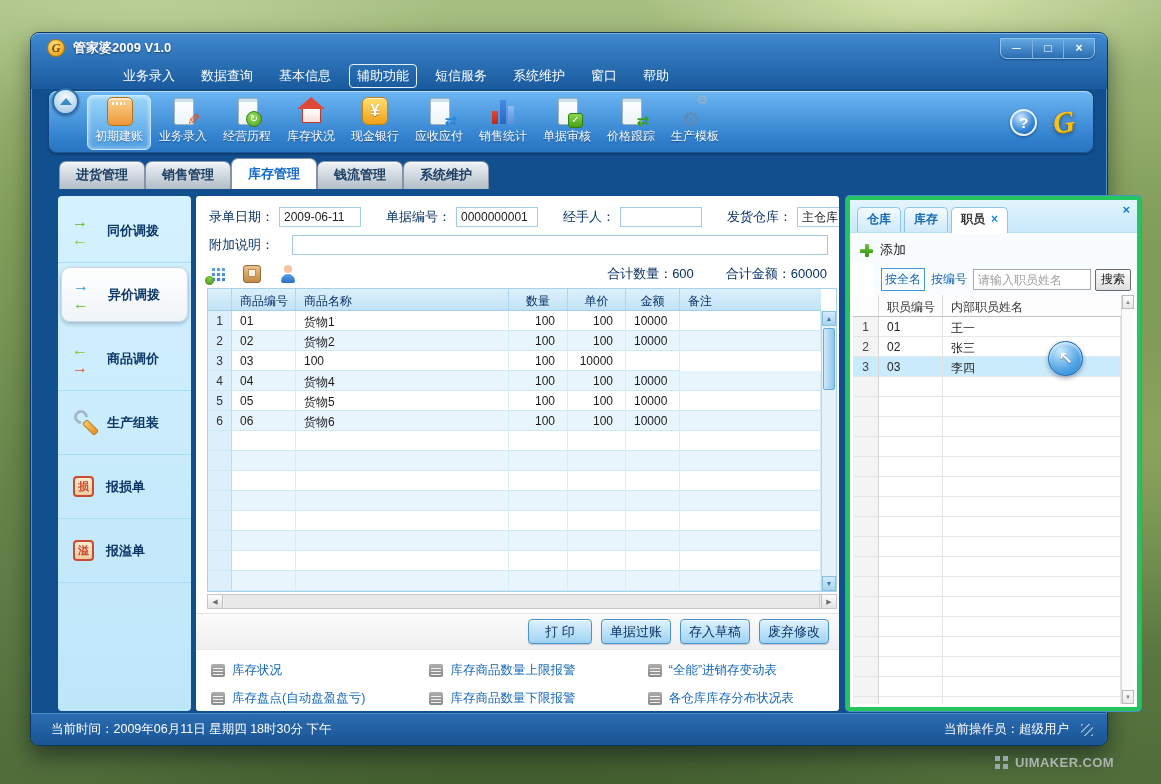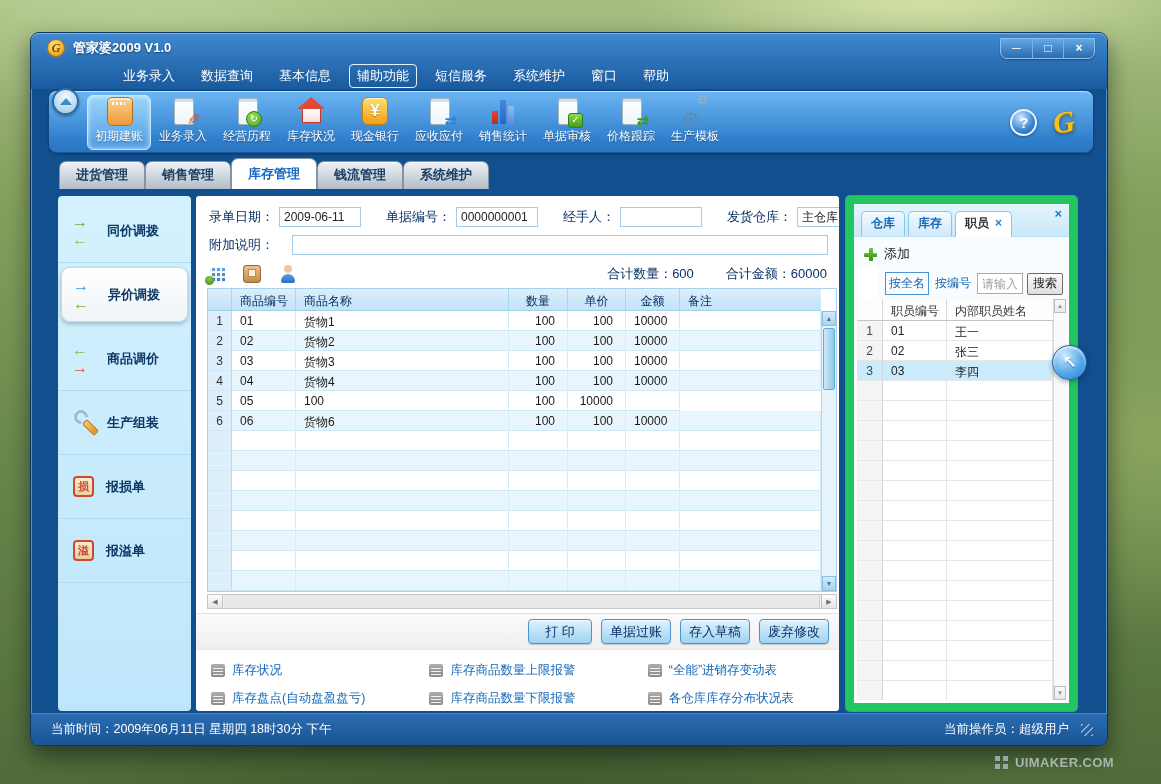--- a/index.html
+++ b/index.html
@@ -178,22 +178,22 @@
     border-radius:4px; color:#0a3265; font-size:13px; font-family:inherit; padding:0 8px;
     box-shadow:0 1px 1px rgba(0,10,40,.18), inset 0 1px 0 rgba(255,255,255,.7); }
   .links { position:absolute; left:0; right:0; top:455px; bottom:0; padding:11px 4px 4px 15px;
     display:grid; grid-template-columns:1.05fr 1.05fr .9fr; row-gap:12px; align-content:start; }
   .qlink { display:flex; align-items:center; gap:7px; color:#1668b8; font-size:12.5px; white-space:nowrap; overflow:hidden; }
   .licon { width:14px; height:13px; flex:none; background:linear-gradient(#adadad,#8a8a8a); border-radius:2px; position:relative; }
   .licon::before { content:""; position:absolute; left:2px; right:2px; top:3px; bottom:2px;
     background:repeating-linear-gradient(0deg,#f2f2f2 0 1px,rgba(255,255,255,0) 1px 3px); }
 
   
-  .rpanel { position:absolute; left:815px; width:231px; top:163px; bottom:34px; background:#fff;
-    border:8px solid #22c55e; border-radius:4px; box-shadow:0 0 0 1px #4e90c2; }
+  .rpanel { position:absolute; left:815px; width:295px; top:163px; bottom:34px; background:#fff;
+    border:4px solid #22c55e; border-radius:4px; box-shadow:0 0 0 1px #4e90c2; }
   .pclose { position:absolute; top:2px; right:7px; color:#1a7cc8; font-weight:bold; font-size:13px; z-index:3; }
   .pclose::before { content:"×"; }
   .phead { height:33px; background:linear-gradient(#e4f4fd,#c8e8fa); border-bottom:1px solid #b8dff4;
     display:flex; align-items:flex-end; padding-left:7px; gap:3px; }
   .ptab { padding:3px 9px 4px; font-size:12px; font-weight:bold; color:#1668b8;
     background:linear-gradient(#f2fafe,#cfeafa); border:1px solid #8cc6e8; border-bottom:none; border-radius:5px 5px 0 0; }
   .ptab.active { background:#fff; color:#333; position:relative; top:1px; padding-bottom:5px; }
   .ptab.active::after { content:"×"; color:#1a88d8; font-weight:bold; margin-left:6px; }
   .addrow { display:flex; align-items:center; gap:7px; padding:8px 8px 4px 10px; font-size:13px; color:#222; background:#f8fcff; }
   .plus { width:13px; height:13px; position:relative; }
@@ -422,38 +422,38 @@
                 <span class="tcell">02</span>
                 <span class="tcell">货物2</span>
                 <span class="tcell">100</span>
                 <span class="tcell">100</span>
                 <span class="tcell">10000</span>
                 <span class="tcell"></span>
               </div>
               <div class="trow">
                 <span class="tcell">3</span>
                 <span class="tcell">03</span>
-                <span class="tcell">货物3</span>
                 <span class="tcell">100</span>
                 <span class="tcell">100</span>
                 <span class="tcell">10000</span>
                 <span class="tcell"></span>
               </div>
               <div class="trow">
                 <span class="tcell">4</span>
                 <span class="tcell">04</span>
                 <span class="tcell">货物4</span>
                 <span class="tcell">100</span>
                 <span class="tcell">100</span>
                 <span class="tcell">10000</span>
                 <span class="tcell"></span>
               </div>
               <div class="trow">
                 <span class="tcell">5</span>
                 <span class="tcell">05</span>
+                <span class="tcell">货物5</span>
                 <span class="tcell">100</span>
                 <span class="tcell">100</span>
                 <span class="tcell">10000</span>
                 <span class="tcell"></span>
               </div>
               <div class="trow">
                 <span class="tcell">6</span>
                 <span class="tcell">06</span>
                 <span class="tcell">货物6</span>
                 <span class="tcell">100</span>

